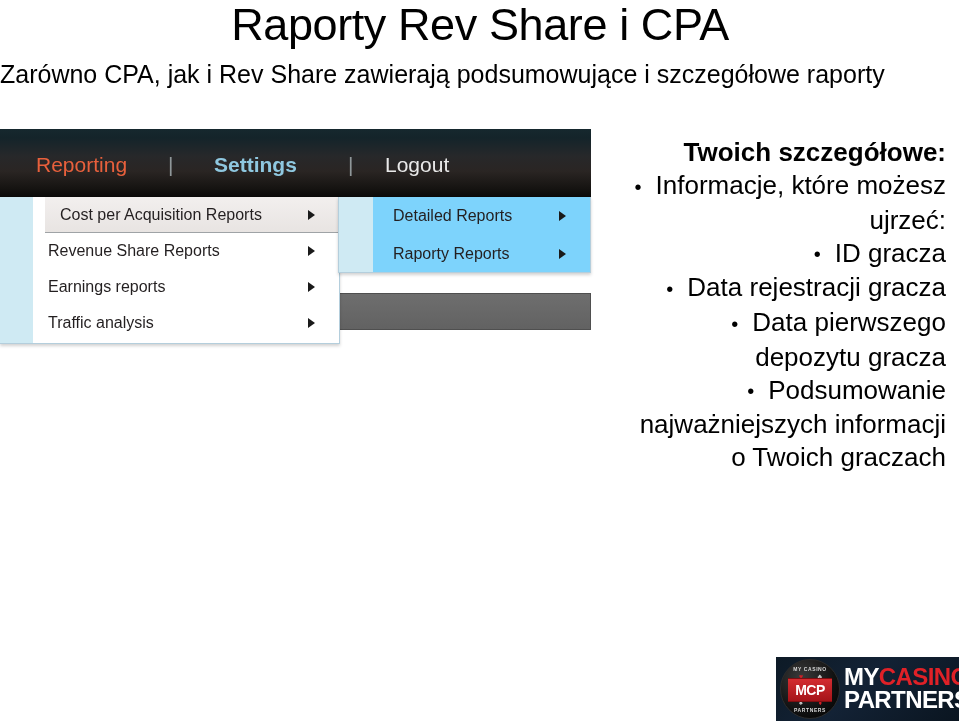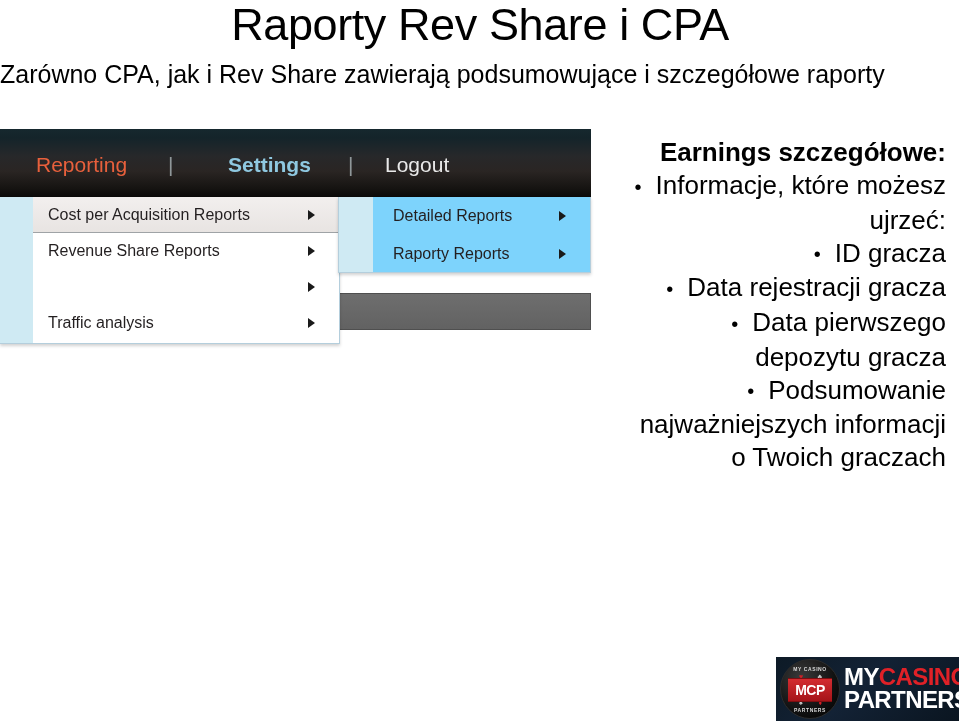--- a/index.html
+++ b/index.html
@@ -77,21 +77,21 @@
     white-space: nowrap;
   }
   #nav-reporting {
     left: 28px;
     color: #e8603c;
     font-weight: 400;
     margin-left: 8px;
   }
   #nav-sep-1 { left: 168px; color: #8f9799; font-weight: 400; }
   #nav-settings {
-    left: 228px;
+    left: 214px;
     color: #8fc8e0;
     font-weight: 700;
   }
   #nav-sep-2 { left: 348px; color: #8f9799; font-weight: 400; }
   #nav-logout {
     left: 385px;
     color: #e9e9e9;
     font-weight: 400;
   }
 
@@ -120,21 +120,21 @@
     left: 0; top: 0; right: 0; bottom: 0;
   }
   #menu-primary .menu-row {
     position: relative;
     height: 36px;
     line-height: 36px;
     margin: 0;
   }
   #menu-primary .menu-row.highlight {
     background: linear-gradient(to bottom, #f2efee, #e8e4e2);
-    margin-left: 33px;
+    margin-left: 45px;
     border-bottom: 1px solid #9fa3a6;
     height: 35px;
     line-height: 35px;
   }
   #menu-primary .menu-row .label {
     position: absolute;
     left: 48px;
     font-size: 16px;
     color: #231f20;
     white-space: nowrap;
@@ -326,20 +326,21 @@
     <div class="rows">
       <div class="menu-row highlight">
         <span class="label">Cost per Acquisition Reports</span>
         <span class="arrow"></span>
       </div>
       <div class="menu-row">
         <span class="label">Revenue Share Reports</span>
         <span class="arrow"></span>
       </div>
       <div class="menu-row">
+        <span class="label">Earnings reports</span>
         <span class="arrow"></span>
       </div>
       <div class="menu-row">
         <span class="label">Traffic analysis</span>
         <span class="arrow"></span>
       </div>
     </div>
   </div>
 
   <div id="menu-secondary">
@@ -350,21 +351,21 @@
     </div>
     <div class="menu-row">
       <span class="label">Raporty Reports</span>
       <span class="arrow"></span>
     </div>
   </div>
 
 </div>
 
 <div id="bullets">
-  <div class="block heading">Earnings szczegółowe:</div>
+  <div class="block heading">Twoich szczegółowe:</div>
 
   <div class="block bullet-line">
     <span class="dot">•</span><span>Informacje, które możesz ujrzeć:</span>
   </div>
 
   <div class="block bullet-line">
     <span class="dot">•</span><span>ID gracza</span>
   </div>
 
   <div class="block bullet-line">

